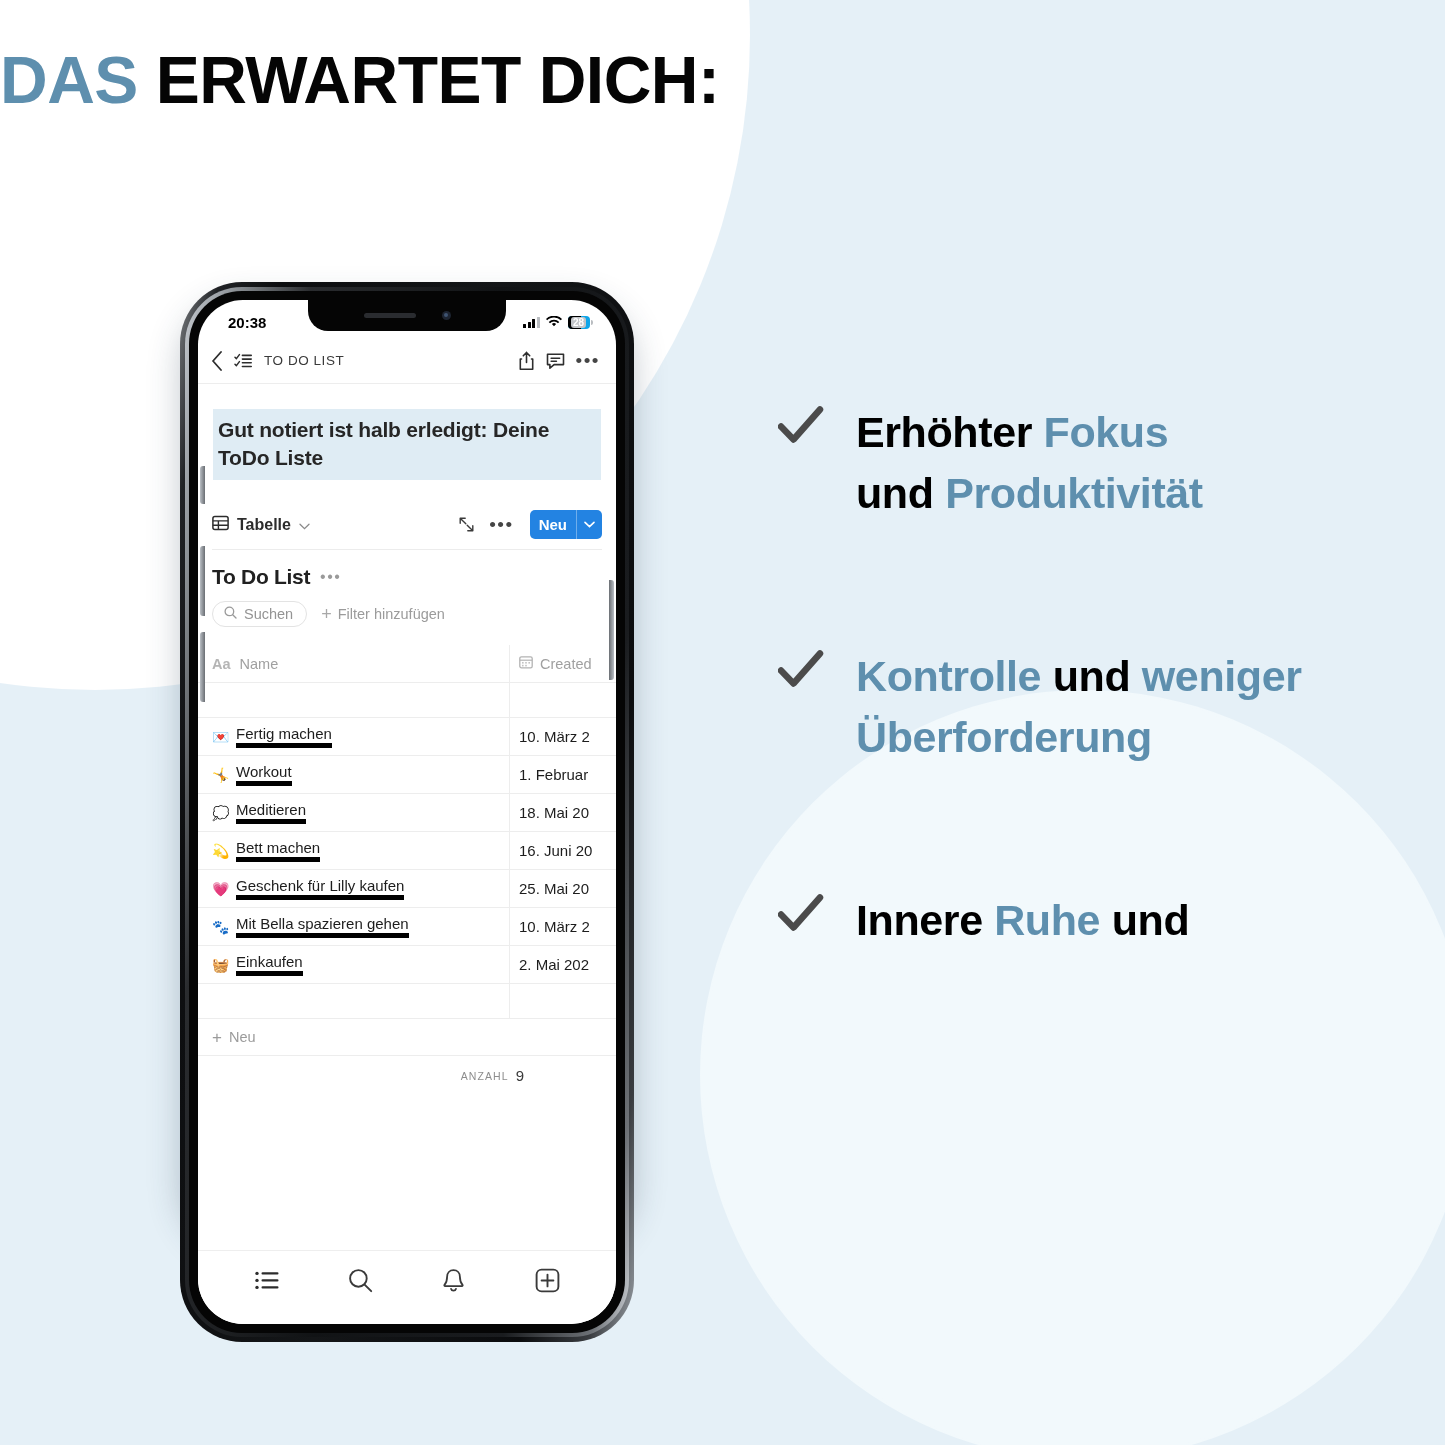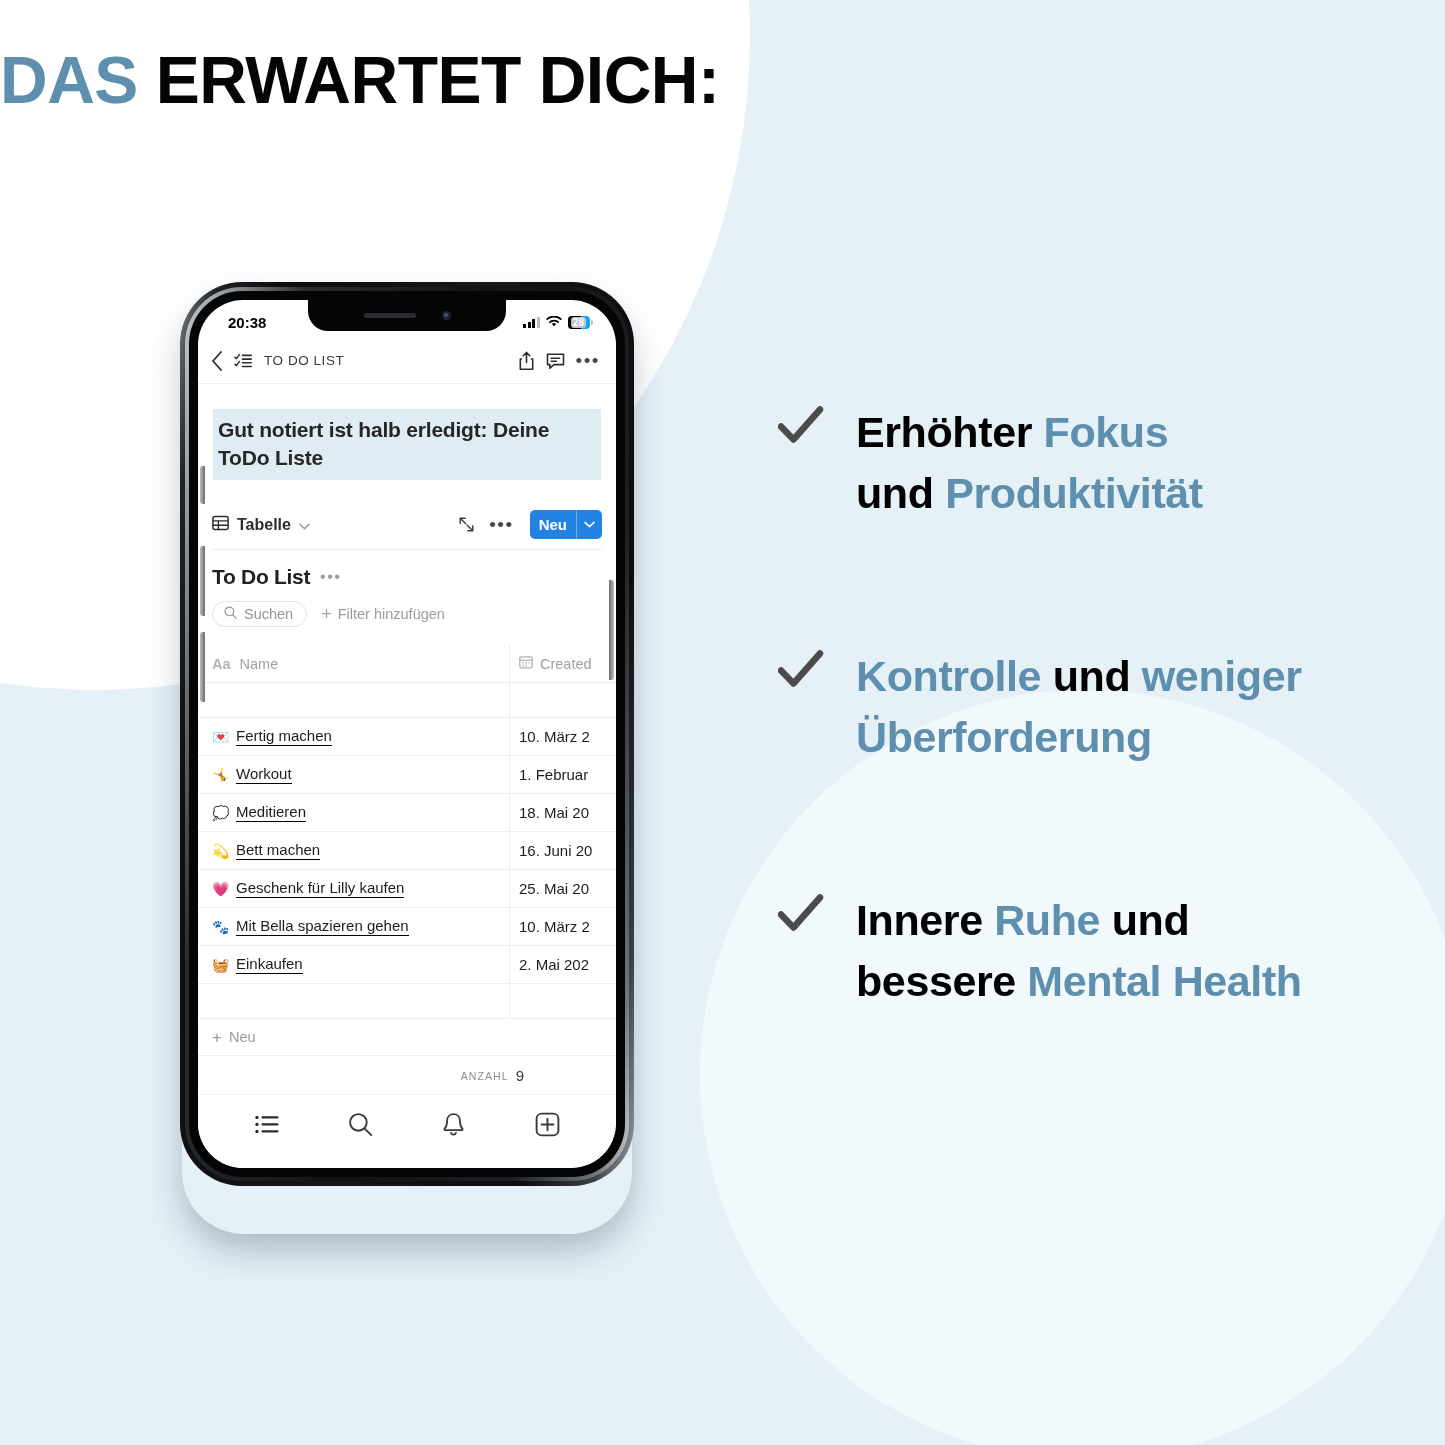--- a/index.html
+++ b/index.html
@@ -50,21 +50,21 @@
     z-index: 4;
   }
   .phone-shadow {
     position: absolute; left: 10px; top: 14px;
     width: 450px; height: 948px;
     border-radius: 62px;
     box-shadow: 0 16px 34px rgba(40,60,80,.30);
   }
   .phone-outer {
     position: absolute; left: 8px; top: 10px;
-    width: 454px; height: 904px;
+    width: 454px; height: 1060px;
     border-radius: 62px;
     background: linear-gradient(100deg,#7c7f83 0%,#202225 6%,#0c0d0f 16%,#141618 50%,#0b0c0e 82%,#3a3d41 93%,#9aa0a6 100%);
     padding: 5px;
   }
   .phone-mid {
     width: 100%; height: 100%;
     border-radius: 57px;
     background: linear-gradient(100deg,#c6cad0 0%,#8c9196 8%,#2a2c2f 20%,#111315 50%,#1a1c1f 80%,#6e7277 94%,#cfd3d8 100%);
     padding: 4px;
   }
@@ -192,21 +192,21 @@
 
   
   .tbl { margin-top: 18px; }
   .trow { display: flex; border-top: 1px solid #ededed; }
   .trow.hdrrow { border-top: none; }
   .cname { width: 311px; display: flex; align-items: center; gap: 7px; padding: 0 0 0 14px; height: 37px; }
   .cdate { flex: 1; display: flex; align-items: center; gap: 7px; padding-left: 9px; height: 37px; border-left: 1px solid #ededed; }
   .colhdr { font-size: 14.5px; color: #a0a0a0; }
   .colhdr .aa { font-weight: 700; color: #b5b5b5; margin-right: 2px; }
   .emo { font-size: 14px; width: 17px; text-align: center; }
-  .nm { font-size: 15px; color: #1d1d1d; border-bottom: 1px solid #000000; padding-bottom: 1px; }
+  .nm { font-size: 15px; color: #1d1d1d; border-bottom: 5px solid #000000; padding-bottom: 1px; }
   .dt { font-size: 15px; color: #1d1d1d; white-space: nowrap; }
   .blankrow .cname, .blankrow .cdate { height: 34px; }
   .newrow { display: flex; align-items: center; gap: 7px; padding-left: 14px; height: 37px; border-top: 1px solid #ededed; color: #9b9b9b; font-size: 14.5px; }
   .newrow .plus { font-size: 17px; line-height: 13px; }
   .countrow { border-top: 1px solid #ededed; height: 40px; display: flex; align-items: center; justify-content: flex-end; padding-right: 92px; }
   .countrow .lb { font-size: 10.5px; letter-spacing: 1.1px; color: #8d8d8d; margin-right: 7px; }
   .countrow .vl { font-size: 15px; color: #3a3a3a; font-weight: 500; }
 
   
   .bottomnav {
@@ -539,16 +539,15 @@
       </span>
   </div>
   <div class="bullet">
     <span class="check">
       <svg width="46" height="44" viewBox="0 0 46 44">
           <path d="M3 22.5 15.5 35.5 42 5.5" stroke="#4b4b4b" stroke-width="6.5" fill="none" stroke-linecap="round" stroke-linejoin="round"></path>
         </svg>
     </span>
     <span class="btext">
         <div><span>Innere </span><span class="hl">Ruhe</span><span> und</span></div>
-        <div><span>bessere </span><span class="hl">Mental Health</span></div>
       </span>
   </div>
 </div>
 
 </body></html>

